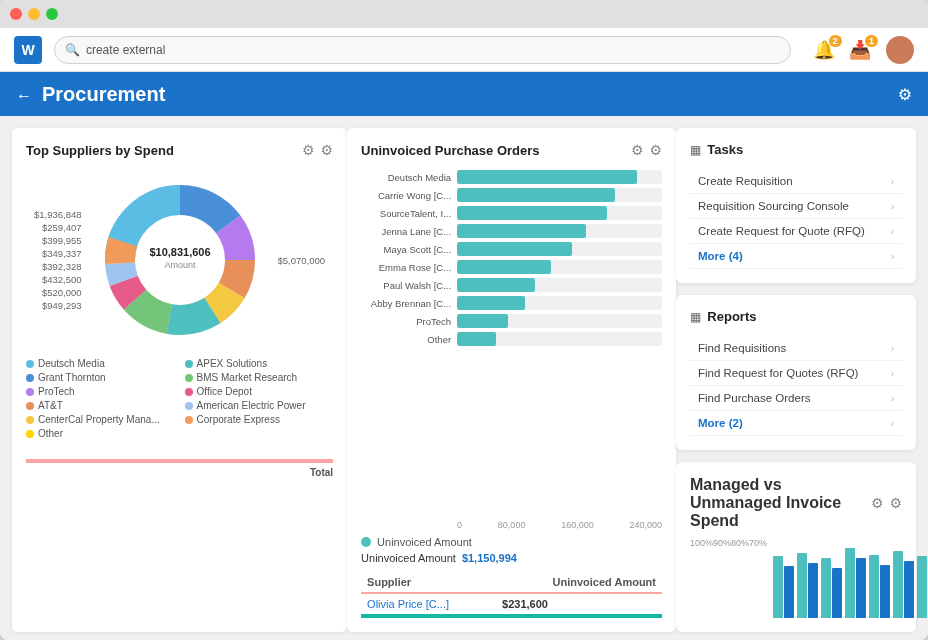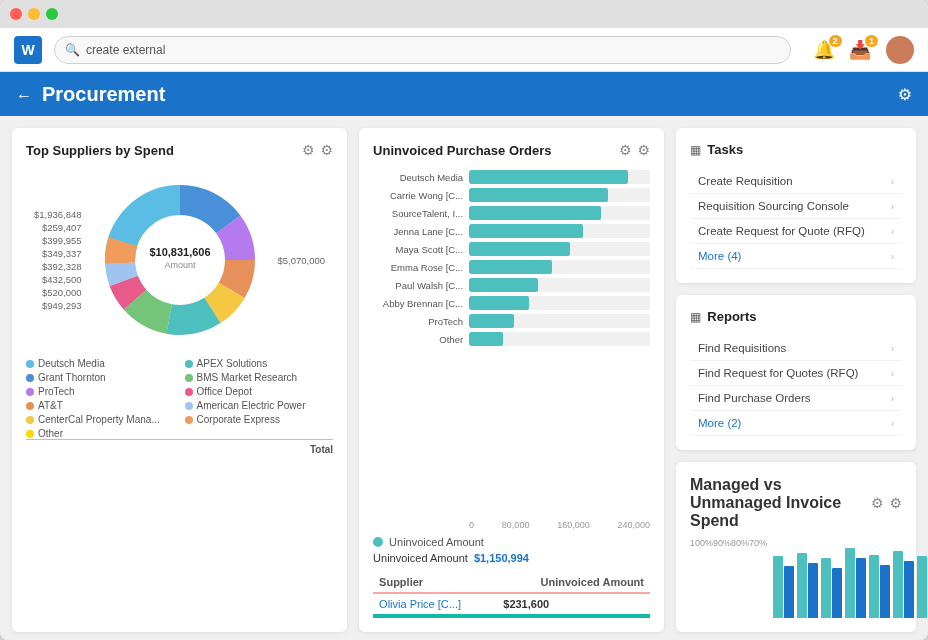--- a/index.html
+++ b/index.html
@@ -86,21 +86,20 @@
     .header-gear { font-size: 16px; cursor: pointer; }
 
     
     .main-content {
       flex: 1;
       overflow-y: auto;
       background: #f0f0f0;
       padding: 12px;
       display: grid;
       grid-template-columns: 1fr 1fr 240px;
-      gap: 12px;
     }
 
     
     .card {
       background: #fff;
       border-radius: 6px;
       padding: 14px;
       box-shadow: 0 1px 4px rgba(0,0,0,0.08);
     }
     .card-header {
@@ -151,21 +150,21 @@
 
     
     .right-panel { display: flex; flex-direction: column; gap: 12px; }
 
     .menu-item {
       display: flex; align-items: center; justify-content: space-between;
       padding: 6px 8px; font-size: 11.5px; color: #444;
       border-bottom: 1px solid #f0f0f0; cursor: pointer;
     }
     .menu-chevron { color: #bbb; font-size: 10px; }
-    .menu-more { color: #1a73c8; font-weight: 400; }
+    .menu-more { color: #1a73c8; font-weight: 700; }
     .section-title { font-size: 13px; font-weight: 700; color: #222; }
 
     .managed-card { min-height: 120px; }
     .managed-header { display: flex; align-items: center; justify-content: space-between; margin-bottom: 8px; }
     .managed-title { font-size: 16px; font-weight: 600; }
     .managed-chart { display: flex; gap: 3px; align-items: flex-end; height: 80px; padding: 0 2px; }
     .managed-bar-group { display: flex; gap: 1px; align-items: flex-end; }
     .managed-bar { width: 10px; border-radius: 1px 1px 0 0; }
     .managed-bar.teal { background: #4dbfbf; }
     .managed-bar.blue { background: #1a73c8; }
@@ -303,21 +302,21 @@
         </div>
         <div class="legend-item">
           <div class="legend-dot" style="background:#f09b5a;"></div>
           <span>Corporate Express</span>
         </div>
         <div class="legend-item">
           <div class="legend-dot" style="background:#ffd700;"></div>
           <span>Other</span>
         </div>
       </div>
-      <div style="text-align:right; font-size:10px; font-weight:600; color:#555; margin-top:0; border-top:1px solid #fca5a5; padding-top:4px;">
+      <div style="text-align:right; font-size:10px; font-weight:600; color:#555; margin-top:20px; border-top:4px solid #fca5a5; padding-top:4px;">
         <span>Total</span>
       </div>
     </div>
 
     <div class="card bar-chart-section">
       <div class="card-header">
         <span class="card-title">Uninvoiced Purchase Orders</span>
         <div class="card-icons">
           <span>⚙</span>
           <span>⚙</span>

